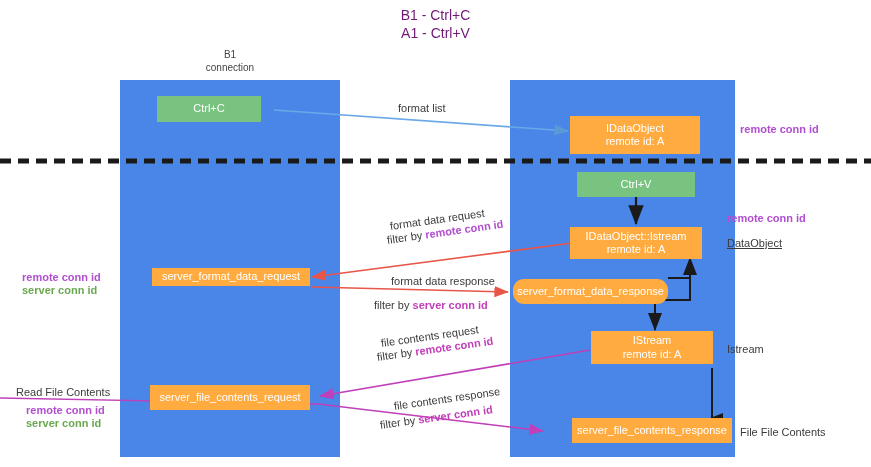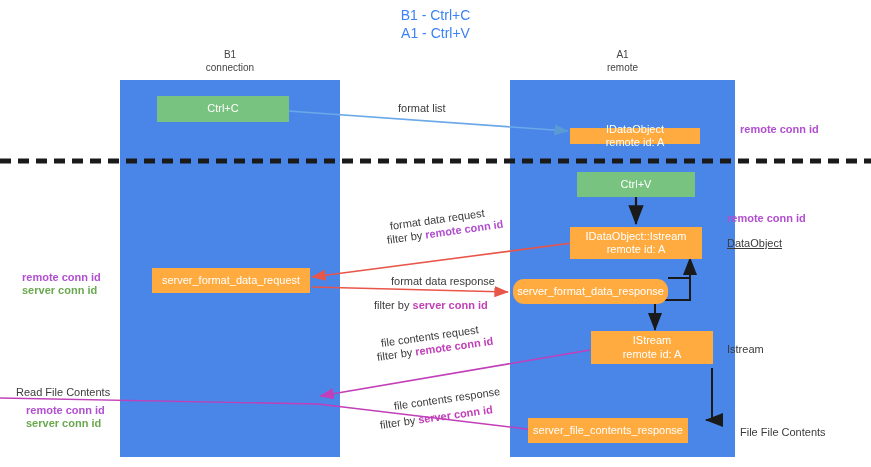--- a/index.html
+++ b/index.html
@@ -39,37 +39,35 @@
     white-space:nowrap;
   }
   .purple{color:#b24fd0;font-weight:bold;}
   .greenid{color:#6aa84f;font-weight:bold;}
   .magenta{color:#c13fb8;font-weight:bold;}
   .blk{color:#3b3b3b;}
   .side{font-size:11px;color:#3b3b3b;}
 
   .title{
     position:absolute;left:0;top:6px;width:871px;
-    text-align:center;color:#3b82f6;
+    text-align:center;color:#701a75;
     font-size:14px;line-height:18px;white-space:pre-line;
   }
   .rot-neg8{transform:rotate(-8deg);transform-origin:left top;}
 </style>
 </head>
 <body>
 
 <div id="stage">
 
   <div class="title">B1 - Ctrl+C
 A1 - Ctrl+V</div>
 
   <div class="colhdr" style="left:120px;top:48px;width:220px;">B1
 connection</div>
-  <div class="colhdr" style="left:510px;top:48px;width:225px;">A1
-remote</div>
 
   <div class="lane" style="left:120px;top:80px;width:220px;height:377px;"></div>
   <div class="lane" style="left:510px;top:80px;width:225px;height:377px;"></div>
 
   <svg id="wires" viewBox="0 0 871 467">
     <defs>
       <marker id="ah-blue" markerWidth="9" markerHeight="7" refX="8.5" refY="3.5" orient="auto">
         <polygon points="0,0 9,3.5 0,7" fill="#5b9bd5"></polygon>
       </marker>
       <marker id="ah-red" markerWidth="9" markerHeight="7" refX="8.5" refY="3.5" orient="auto">
@@ -99,53 +97,56 @@
 
     <line x1="590" y1="350" x2="320" y2="396" stroke="#c13fb8" stroke-width="1.6" marker-end="url(#ah-mag)"></line>
 
     <line x1="318" y1="404" x2="543" y2="431" stroke="#c13fb8" stroke-width="1.6" marker-end="url(#ah-mag)"></line>
 
     <line x1="0" y1="398" x2="318" y2="404" stroke="#c13fb8" stroke-width="1.4"></line>
 
     <path d="M 712 368 L 712 420 L 706 420" stroke="#1a1a1a" stroke-width="2" fill="none" marker-end="url(#ah-blk)"></path>
   </svg>
 
-  <div class="nodebox green" style="left:157px;top:96px;width:132px;height:26px;">
+  <div class="nodebox green" style="left:157px;top:96px;width:104px;height:26px;">
     <span>Ctrl+C</span>
   </div>
 
-  <div class="nodebox orange" style="left:570px;top:116px;width:130px;height:16px;margin-top:12px;">
+  <div class="nodebox orange" style="left:570px;top:116px;width:130px;height:38px;">
     <span>IDataObject</span>
     <span>remote id: A</span>
   </div>
 
   <div class="nodebox green" style="left:577px;top:172px;width:118px;height:25px;">
     <span>Ctrl+V</span>
   </div>
 
   <div class="nodebox orange" style="left:570px;top:227px;width:132px;height:32px;">
     <span>IDataObject::Istream</span>
     <span>remote id: A</span>
   </div>
 
-  <div class="nodebox orange" style="left:152px;top:268px;width:158px;height:25px;">
+  <div class="nodebox orange" style="left:152px;top:268px;width:158px;height:18px;">
     <span>server_format_data_request</span>
   </div>
 
   <div class="nodebox orange" style="left:513px;top:279px;width:155px;height:25px;border-radius:11px;">
     <span>server_format_data_response</span>
   </div>
 
   <div class="nodebox orange" style="left:591px;top:331px;width:122px;height:33px;">
     <span>IStream</span>
     <span>remote id: A</span>
   </div>
 
+  <div class="nodebox orange" style="left:150px;top:385px;width:160px;height:25px;">
+    <span>server_file_contents_request</span>
+  </div>
 
-  <div class="nodebox orange" style="left:528px;top:418px;width:160px;height:25px;">
+  <div class="nodebox orange" style="left:572px;top:418px;width:160px;height:25px;">
     <span>server_file_contents_response</span>
   </div>
 
   <div class="lbl" style="left:398px;top:101px;">format list</div>
 
   <div class="lbl rot-neg8" style="left:389px;top:219px;">format data request</div>
   <div class="lbl rot-neg8" style="left:386px;top:233px;">
     <span class="blk">filter by </span><span class="purple">remote conn id</span>
   </div>
 

